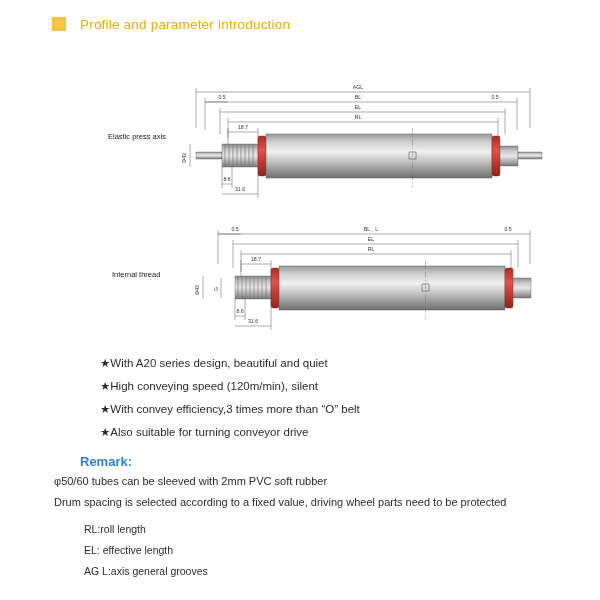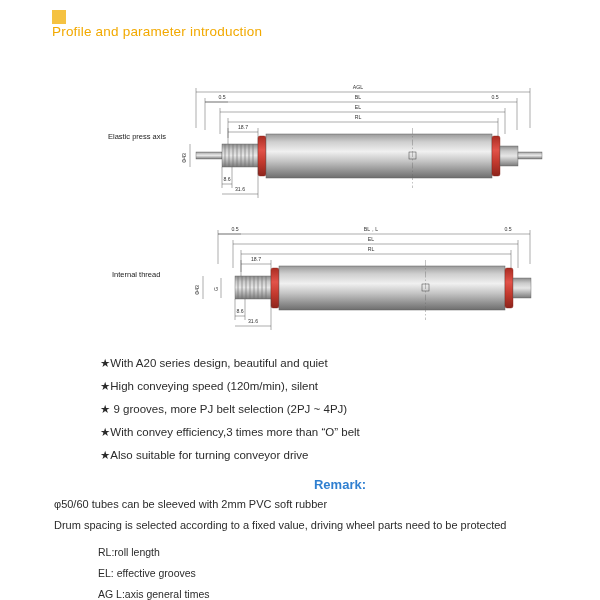--- a/index.html
+++ b/index.html
@@ -12,24 +12,23 @@
     background: #ffffff;
     font-family: "Liberation Sans", sans-serif;
     color: #333333;
     overflow: hidden;
     position: relative;
   }
 
   
   .header {
     display: flex;
-    align-items: flex-start;
+    align-items: center;
     padding: 10px 0 0 52px;
     height: 28px;
-    flex-direction: column;
   }
   .header-swatch {
     width: 14px;
     height: 14px;
     background: #f5c242;
     margin-right: 14px;
     flex: 0 0 auto;
   }
   .header-title {
     color: #f2a900;
@@ -75,34 +74,32 @@
     white-space: nowrap;
   }
 
   
   .remark-heading {
     padding: 6px 0 0 80px;
     font-size: 13px;
     font-weight: bold;
     color: #2f7fd0;
     margin-bottom: 6px;
-    text-align: center;
   }
   .remark-line {
     padding-left: 54px;
     font-size: 11px;
     color: #2b2b2b;
     margin-bottom: 9px;
     white-space: nowrap;
   }
 
   
   .notes {
     padding: 6px 0 0 84px;
-    margin-left: 14px;
   }
   .note-line {
     font-size: 10.5px;
     color: #2b2b2b;
     margin-bottom: 9px;
     white-space: nowrap;
   }
 </style>
 </head>
 <body>
@@ -311,27 +308,26 @@
         <line x1="208" y1="70" x2="208" y2="90"></line>
         <text x="205" y="81" text-anchor="middle" fill="#333" stroke="none" transform="rotate(-90 205 81)">G</text>
       </g>
     </svg>
   </div>
 </div>
 
 <div class="bullets">
   <div class="bullet">★With A20 series design, beautiful and quiet</div>
   <div class="bullet">★High conveying speed (120m/min), silent</div>
-  <div class="bullet">★ 9 grooves, more PJ belt selection (2PJ ~ 4PJ)</div>
   <div class="bullet">★With convey efficiency,3 times more than “O” belt</div>
   <div class="bullet">★Also suitable for turning conveyor drive</div>
 </div>
 
 <div class="remark-heading">Remark:</div>
 <div class="remark-line">φ50/60 tubes can be sleeved with 2mm PVC soft rubber</div>
 <div class="remark-line">Drum spacing is selected according to a fixed value, driving wheel parts need to be protected</div>
 
 <div class="notes">
   <div class="note-line">RL:roll length</div>
-  <div class="note-line">EL: effective grooves</div>
-  <div class="note-line">AG L:axis general times</div>
+  <div class="note-line">EL: effective length</div>
+  <div class="note-line">AG L:axis general grooves</div>
 
 </div>
 
 </body></html>

